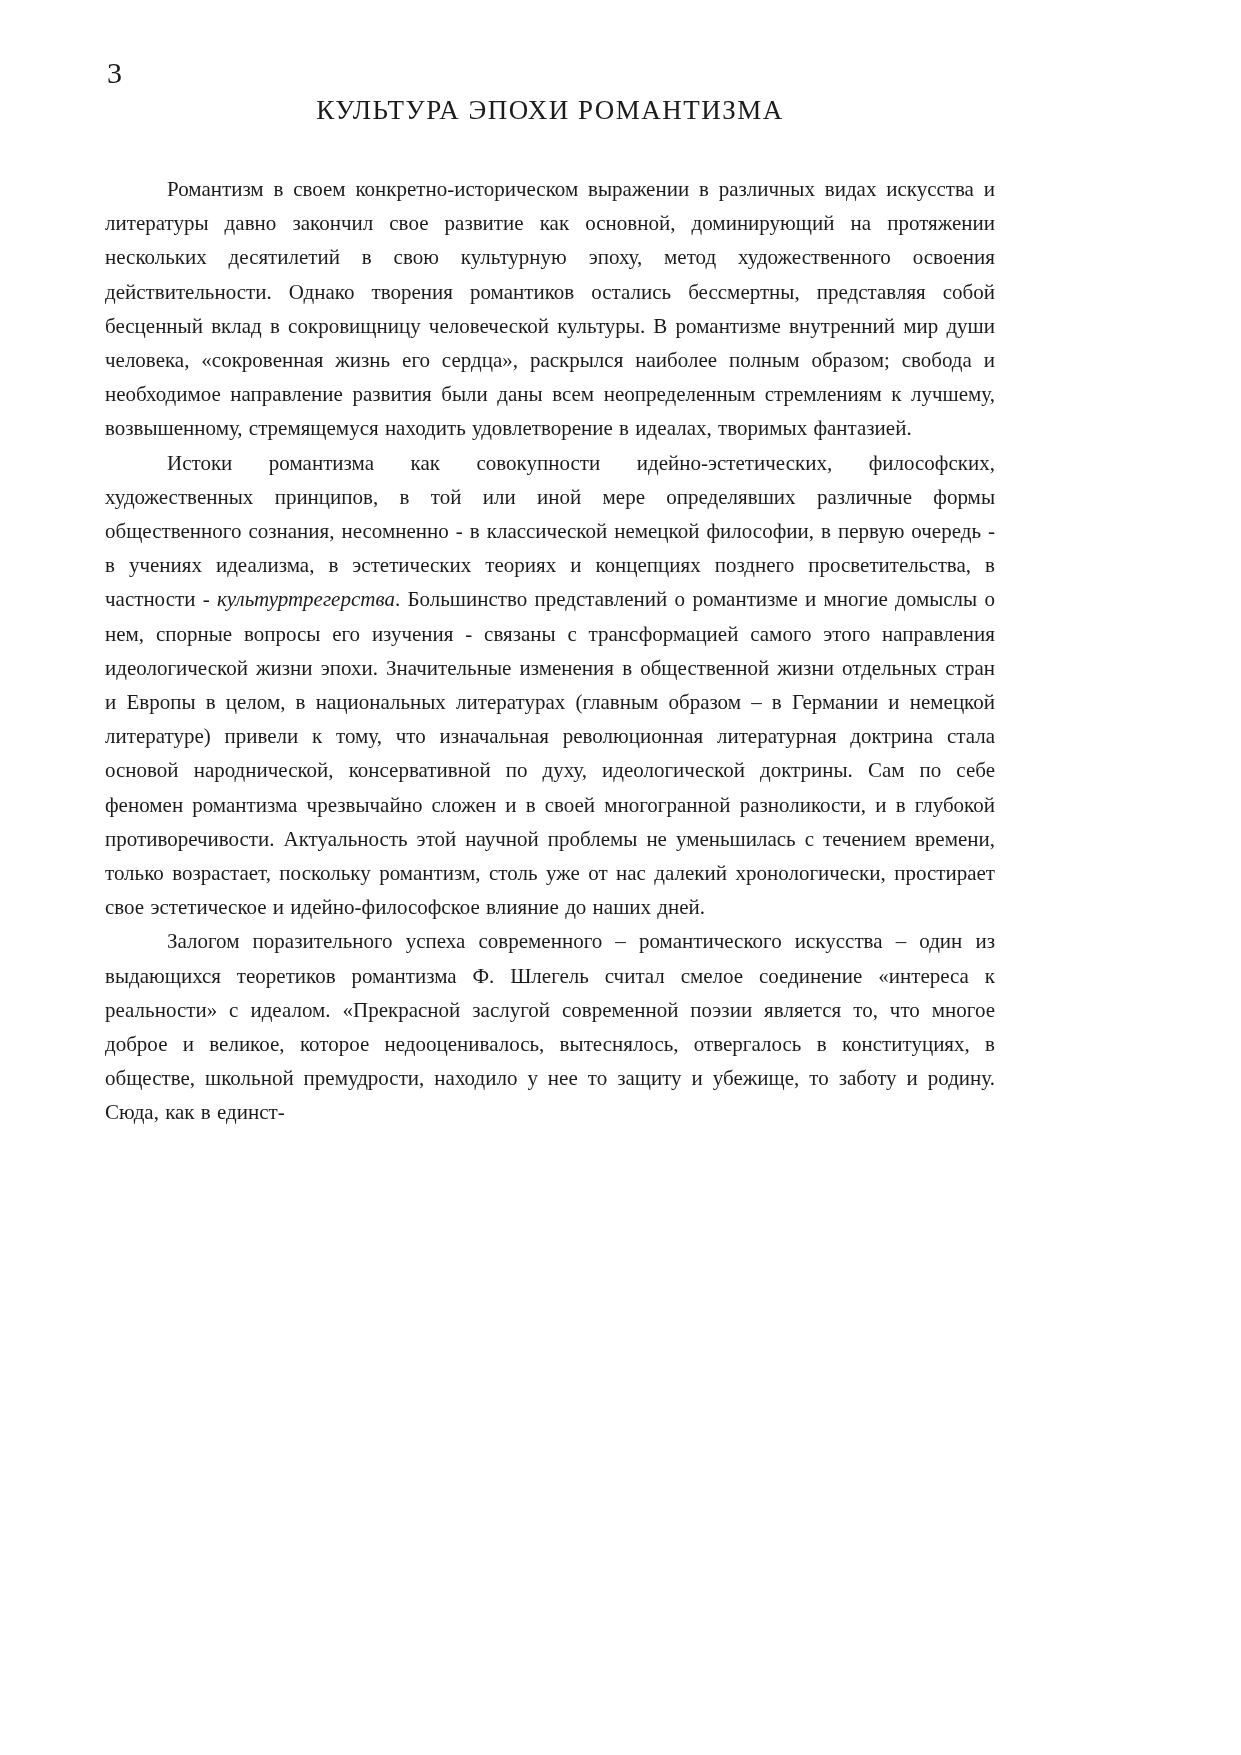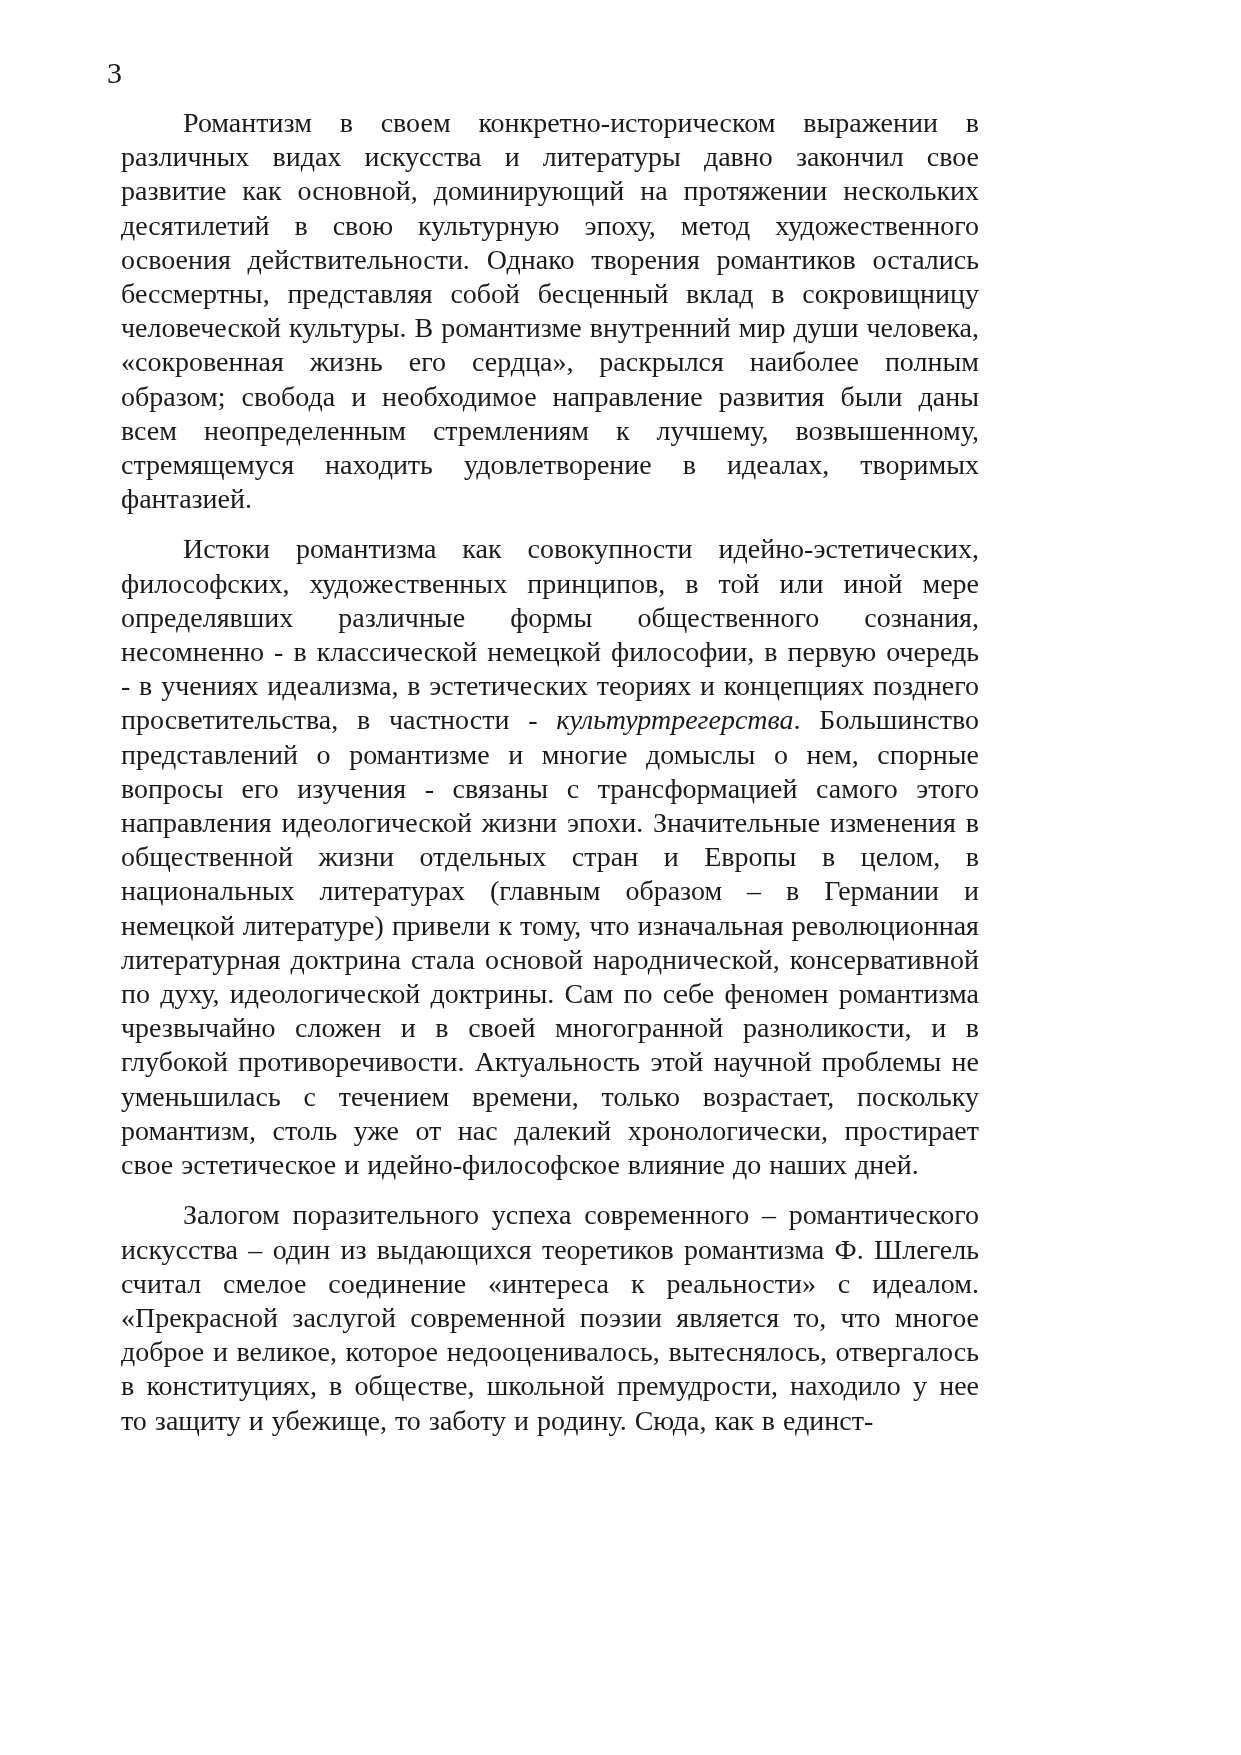--- a/index.html
+++ b/index.html
@@ -30,41 +30,42 @@
   }
   .doc-title {
     text-align: center;
     font-size: 27px;
     font-weight: normal;
     letter-spacing: 1.5px;
     margin: 2px 0 46px 0;
     line-height: 32px;
   }
   .para {
-    font-size: 28px;
+    font-size: 21px;
     line-height: 34.2px;
     text-align: justify;
     text-align-last: left;
     text-indent: 62px;
-    margin: 16px;
+    margin: 0;
     word-spacing: 1px;
     hyphens: auto;
     -webkit-hyphens: auto;
   }
   .para em {
   }
 </style>
 </head>
 <body>
 
 <div class="page">
   <div class="content">
 
     <div class="page-number">3</div>
 
+    <div class="doc-title">КУЛЬТУРА ЭПОХИ РОМАНТИЗМА</div>
 
     <p class="para"><span>Романтизм в своем конкретно-историческом выражении в различных видах искусства и литературы давно закончил свое развитие как основной, доминирующий на протяжении нескольких десятилетий в свою культурную эпоху, метод художественного освоения действительности. Однако творения романтиков остались бессмертны, представляя собой бесценный вклад в сокровищницу человеческой культуры. В романтизме внутренний мир души человека, «сокровенная жизнь его сердца», раскрылся наиболее полным образом; свобода и необходимое направление развития были даны всем неопределенным стремлениям к лучшему, возвышенному, стремящемуся находить удовлетворение в идеалах, творимых фантазией.</span></p>
 
     <p class="para"><span>Истоки романтизма как совокупности идейно-эстетических, философских, художественных принципов, в той или иной мере определявших различные формы общественного сознания, несомненно - в классической немецкой философии, в первую очередь - в учениях идеализма, в эстетических теориях и концепциях позднего просветительства, в частности - </span><em>культуртрегерства</em><span>. Большинство представлений о романтизме и многие домыслы о нем, спорные вопросы его изучения - связаны с трансформацией самого этого направления идеологической жизни эпохи. Значительные изменения в общественной жизни отдельных стран и Европы в целом, в национальных литературах (главным образом – в Германии и немецкой литературе) привели к тому, что изначальная революционная литературная доктрина стала основой народнической, консервативной по духу, идеологической доктрины. Сам по себе феномен романтизма чрезвычайно сложен и в своей многогранной разноликости, и в глубокой противоречивости. Актуальность этой научной проблемы не уменьшилась с течением времени, только возрастает, поскольку романтизм, столь уже от нас далекий хронологически, простирает свое эстетическое и идейно-философское влияние до наших дней.</span></p>
 
     <p class="para"><span>Залогом поразительного успеха современного – романтического искусства – один из выдающихся теоретиков романтизма Ф. Шлегель считал смелое соединение «интереса к реальности» с идеалом. «Прекрасной заслугой современной поэзии является то, что многое доброе и великое, которое недооценивалось, вытеснялось, отвергалось в конституциях, в обществе, школьной премудрости, находило у нее то защиту и убежище, то заботу и родину. Сюда, как в единст-</span></p>
 
   </div>
 </div>
 

